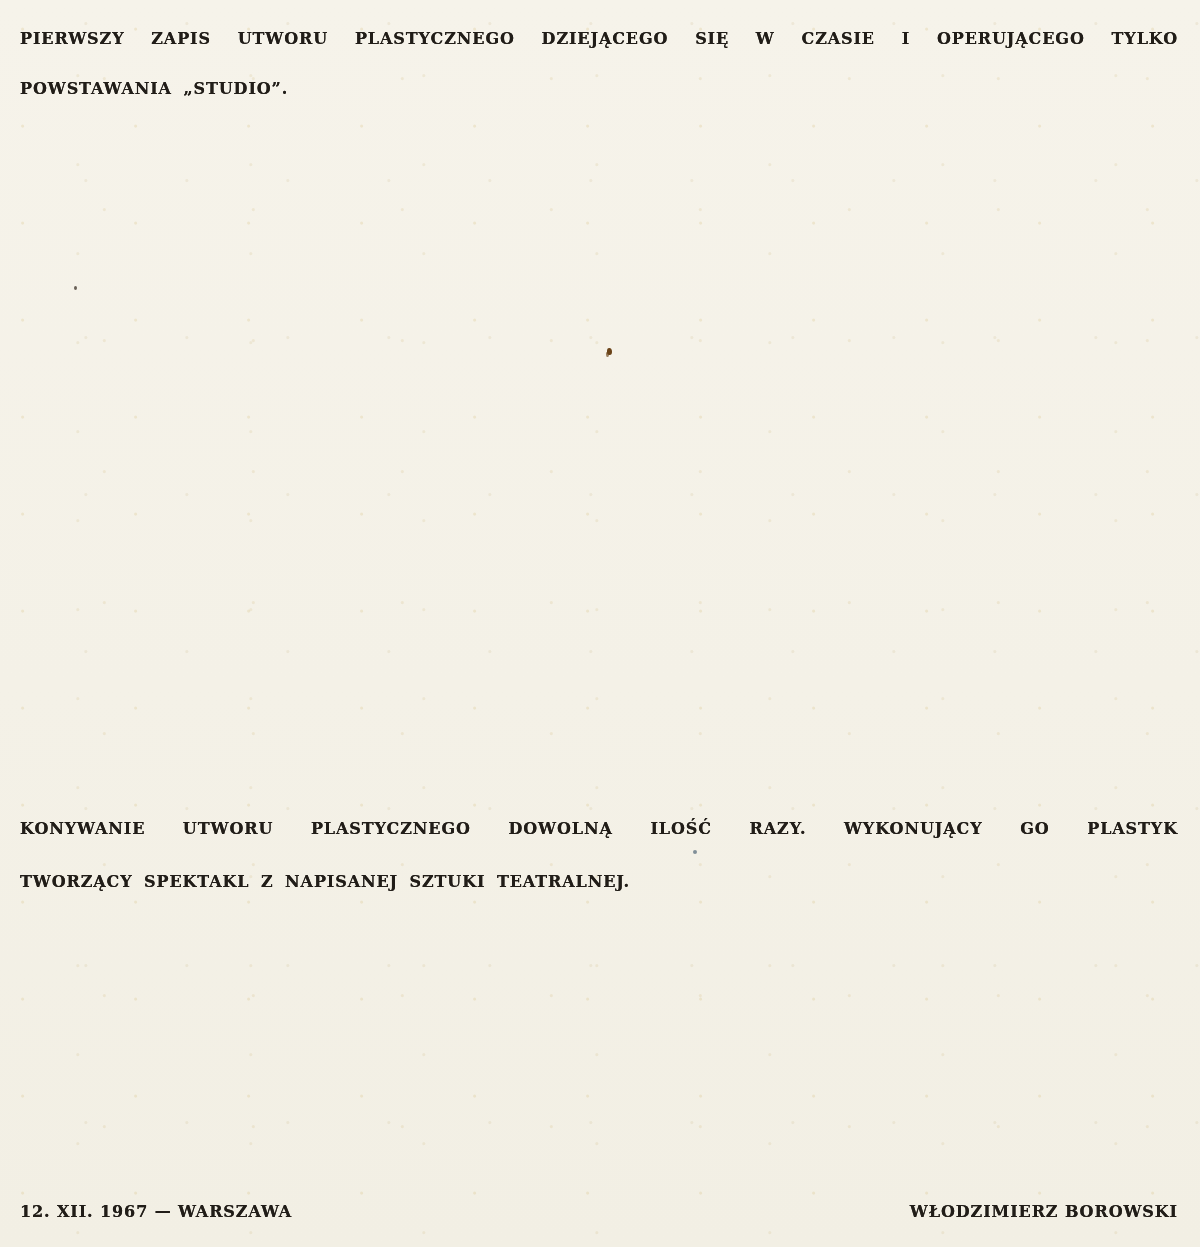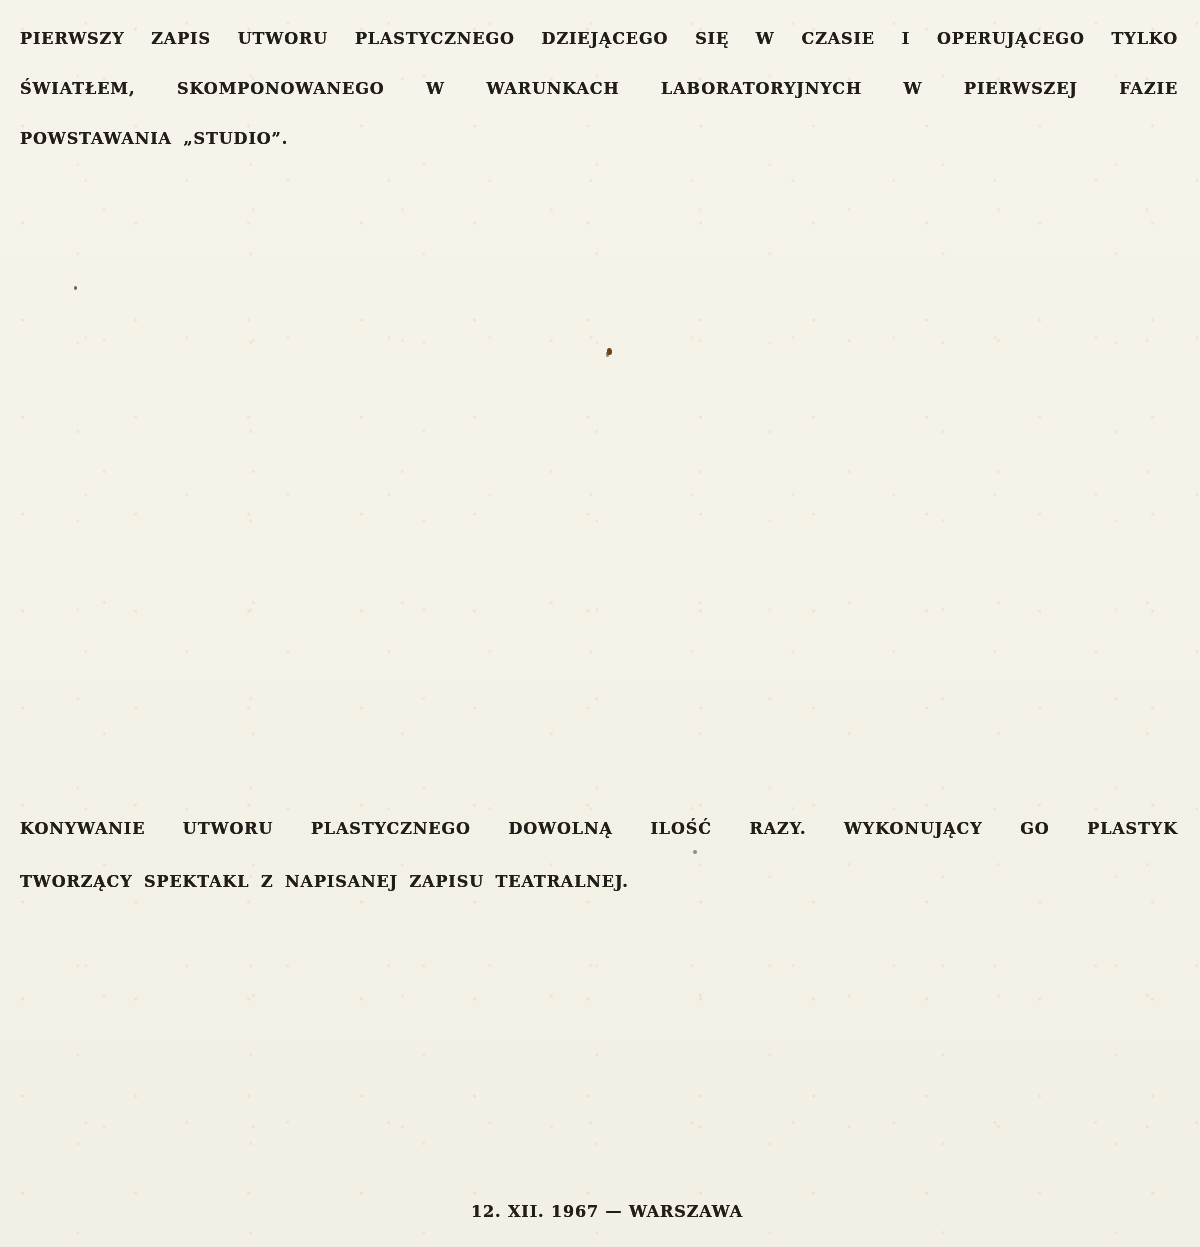--- a/index.html
+++ b/index.html
@@ -39,24 +39,23 @@
     text-align: justify;
     text-align-last: justify;
   }
   .intro { top: 14px; }
   .intro .line { line-height: 50px; height: 50px; }
   .bodyblock { top: 802px; }
   .bodyblock .line { line-height: 53px; height: 53px; }
   .footer {
     top: 1192px;
     display: flex;
-    justify-content: center;
+    justify-content: space-between;
     align-items: baseline;
     line-height: 40px;
-    margin-left: 8px;
   }
   .speck { position: absolute; border-radius: 50%; }
   .speck-1 {
     left: 607px; top: 348px; width: 5px; height: 7px;
     background: #6a4318;
     box-shadow: -2px 3px 0 -1px rgba(106,67,24,0.65);
     border-radius: 40% 60% 50% 50%;
   }
   .speck-2 {
     left: 693px; top: 850px; width: 4px; height: 4px;
@@ -67,30 +66,30 @@
     background: rgba(70,60,50,0.8);
   }
 </style>
 </head>
 <body>
 
 <div class="page">
 
   <div class="textcol intro">
     <div class="line just">PIERWSZY ZAPIS UTWORU PLASTYCZNEGO DZIEJĄCEGO SIĘ W CZASIE I OPERUJĄCEGO TYLKO</div>
-    <div class="line just">ŚWIATŁEM, SKOMPONOWANEGO W WARUNKACH LABORATORYJNYCH W PIERWSZEJ FAZIE</div>
     <div class="line">POWSTAWANIA „STUDIO”.</div>
   </div>
 
   <span class="speck speck-1"></span>
   <span class="speck speck-2"></span>
   <span class="speck speck-3"></span>
 
   <div class="textcol bodyblock">
     <div class="line just">KONYWANIE UTWORU PLASTYCZNEGO DOWOLNĄ ILOŚĆ RAZY. WYKONUJĄCY GO PLASTYK</div>
-    <div class="line">TWORZĄCY SPEKTAKL Z NAPISANEJ ZAPISU TEATRALNEJ.</div>
+    <div class="line">TWORZĄCY SPEKTAKL Z NAPISANEJ SZTUKI TEATRALNEJ.</div>
   </div>
 
   <div class="textcol footer">
     <span>12. XII. 1967 — WARSZAWA</span>
+    <span>WŁODZIMIERZ BOROWSKI</span>
   </div>
 
 </div>
 
 </body></html>

